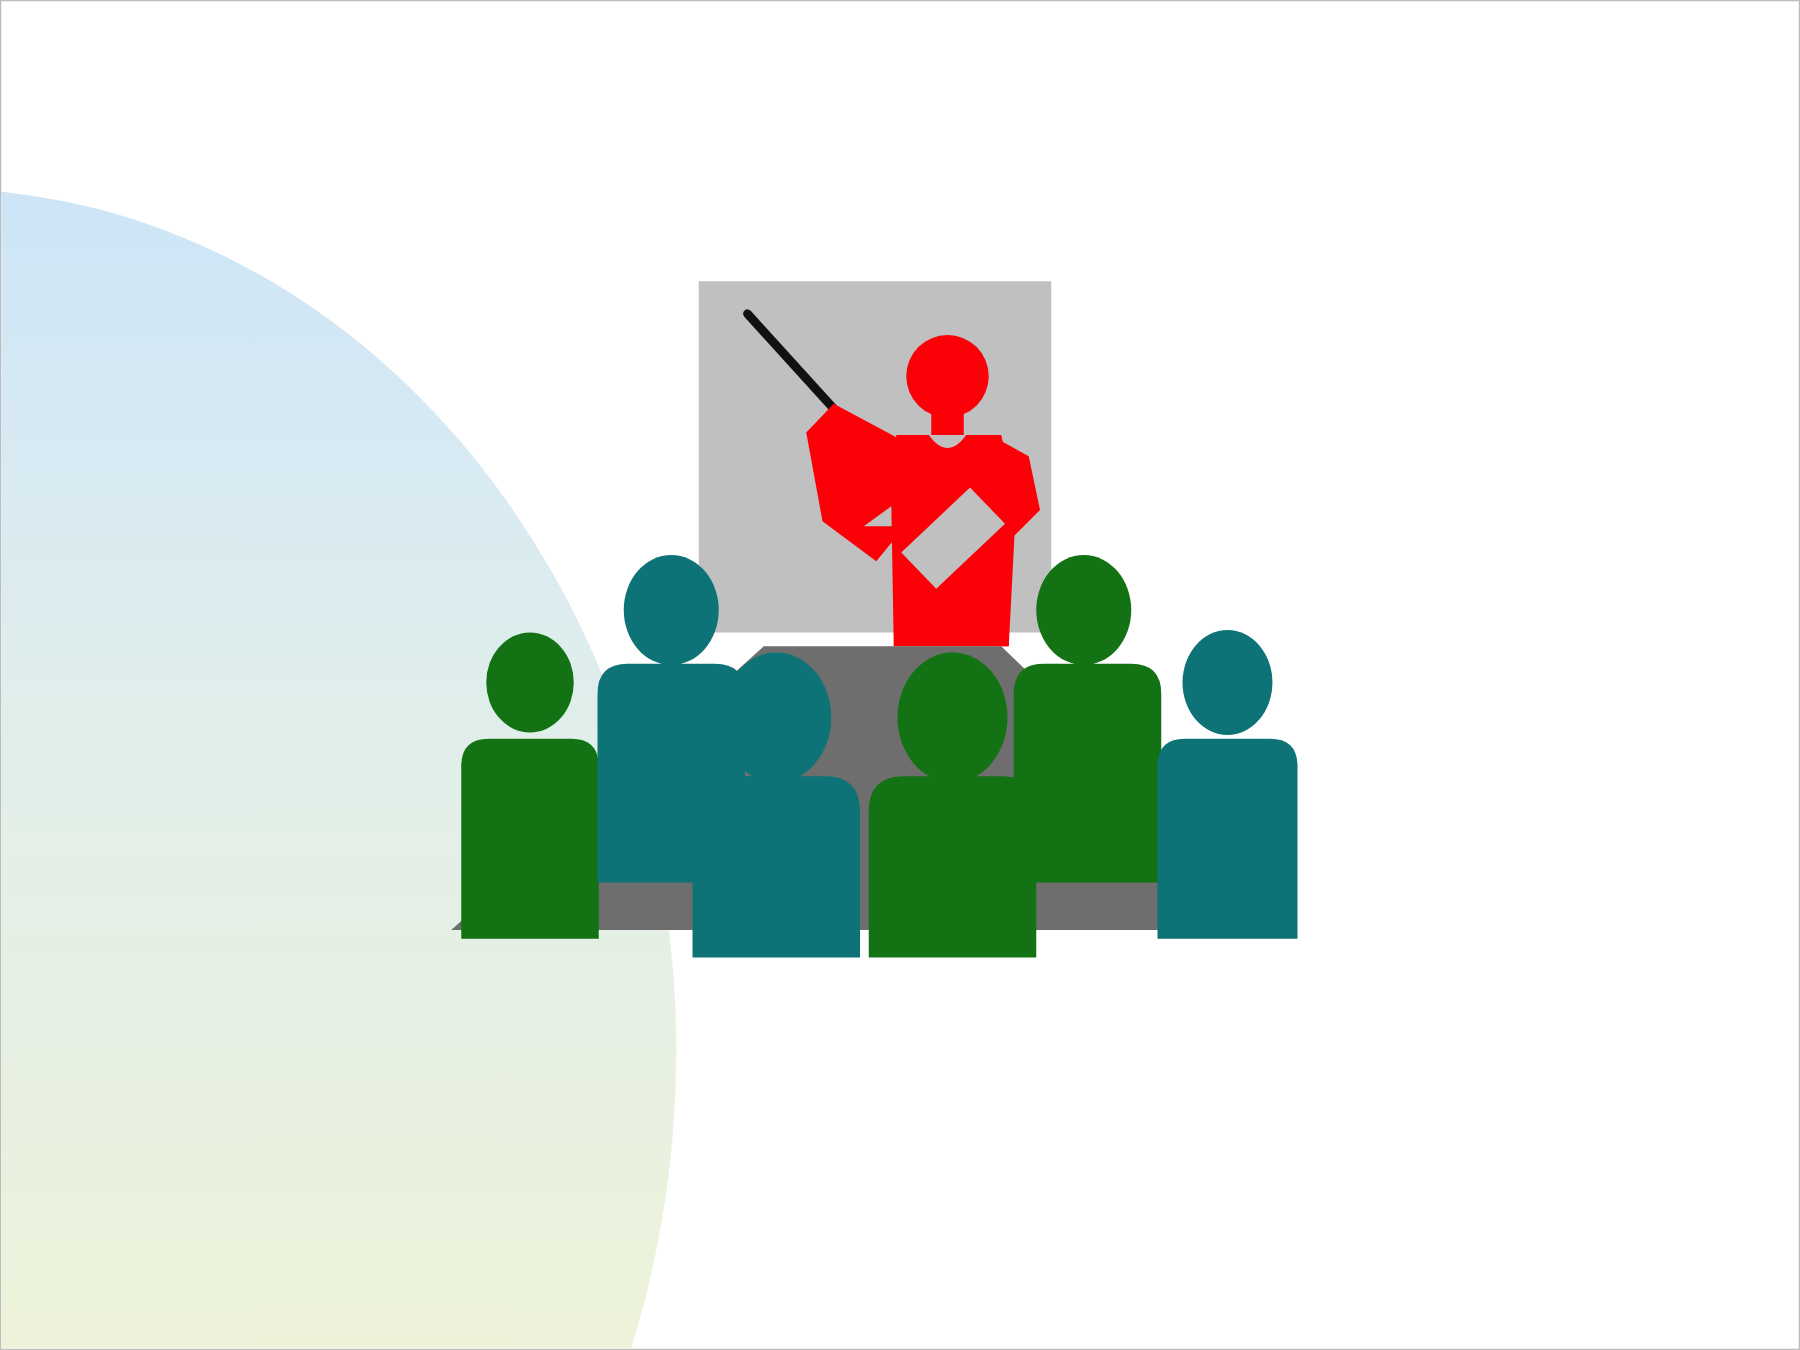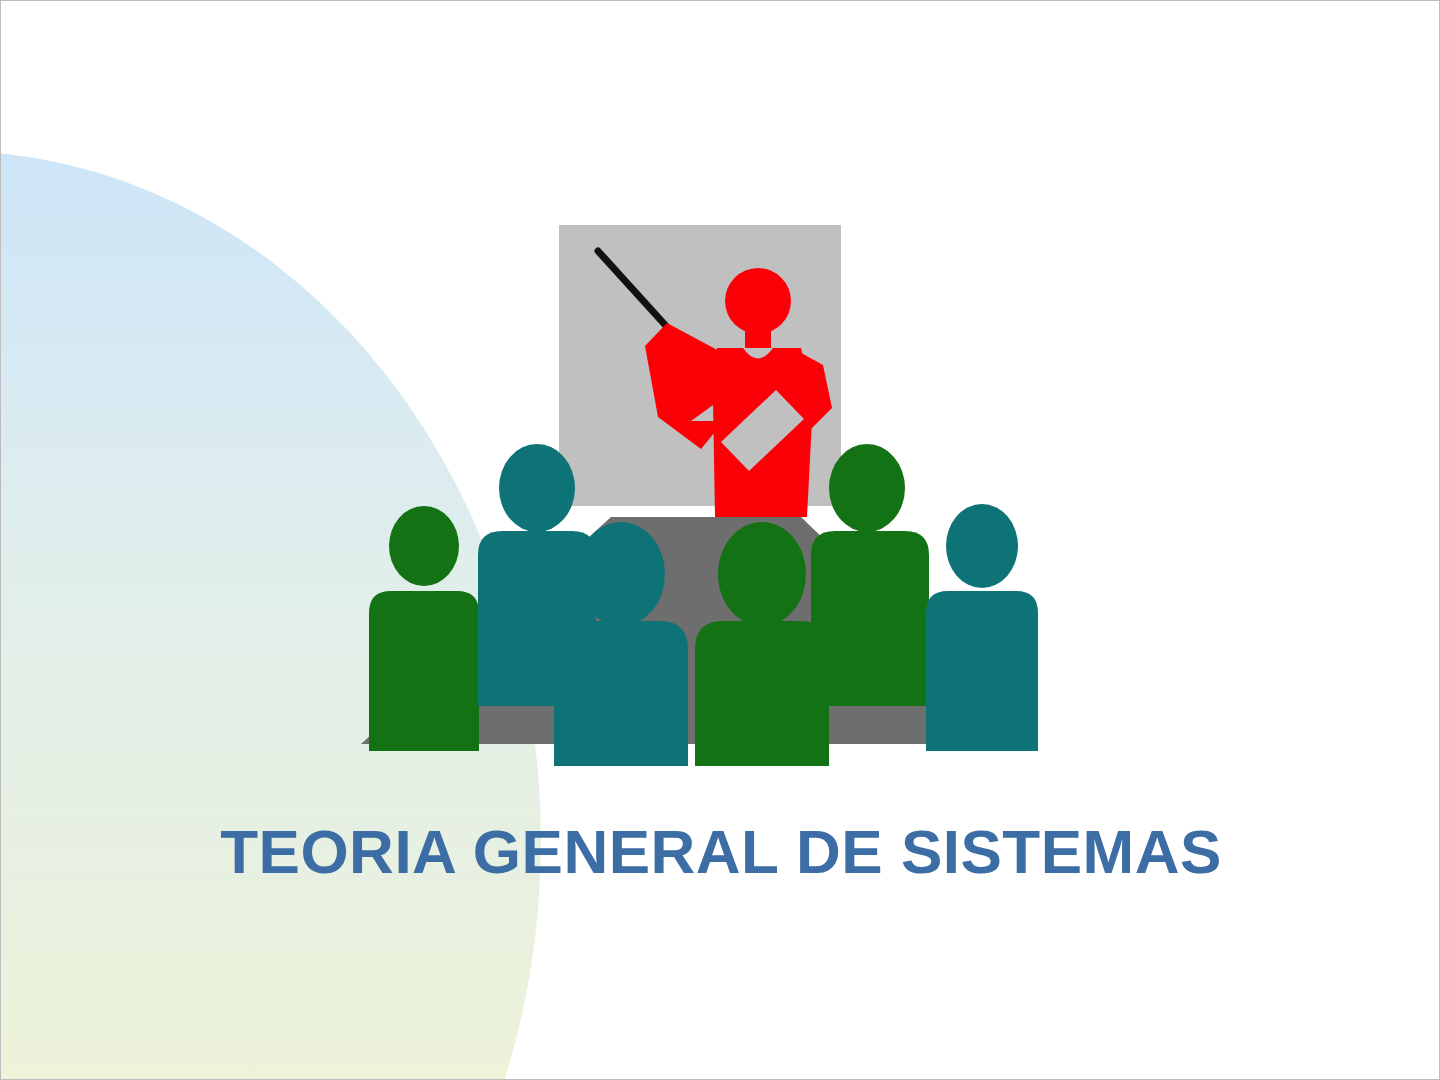--- a/index.html
+++ b/index.html
@@ -166,15 +166,14 @@
       </g>
 
       <g fill="#137213">
         <ellipse cx="761" cy="573" rx="44" ry="52"></ellipse>
         <path d="M 694 648 Q 694 620 722 620 L 800 620 Q 828 620 828 648 L 828 765 L 694 765 Z"></path>
       </g>
 
     </svg>
   </div>
 
-  <div class="title">TEORIA GENERAL DE SISTEMAS</div>
 
 </div>
 
 </body></html>

